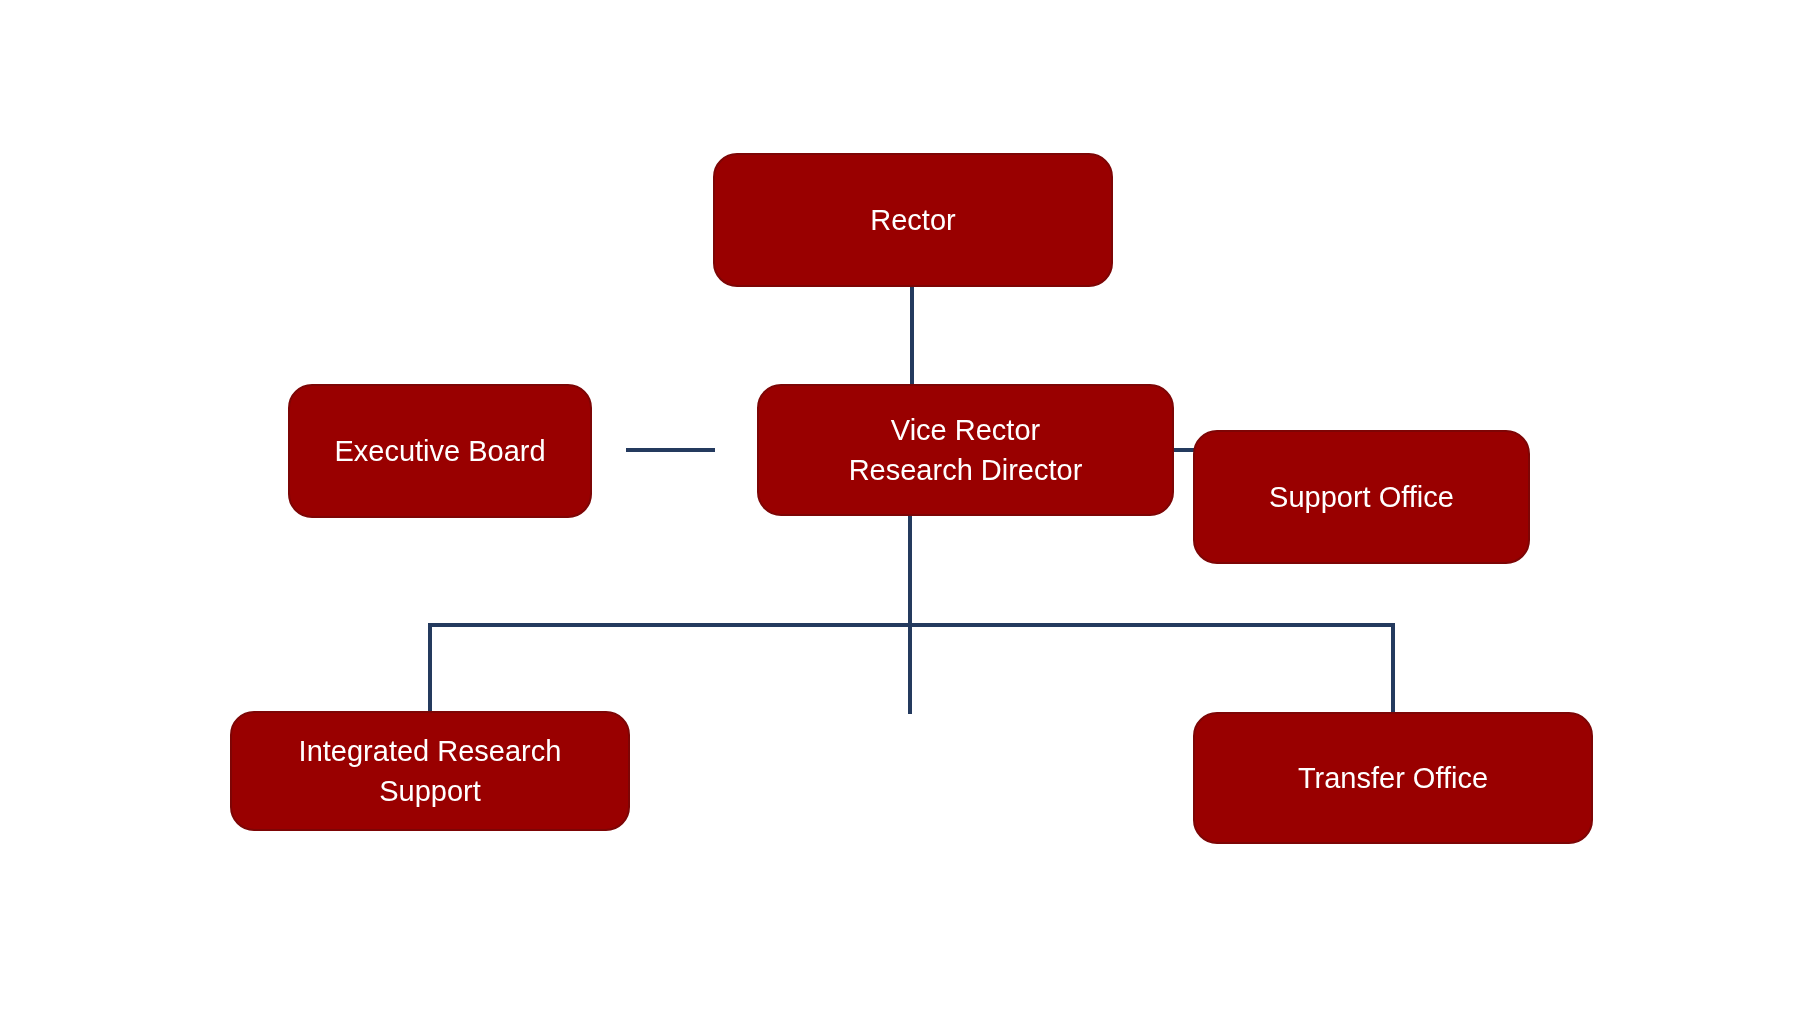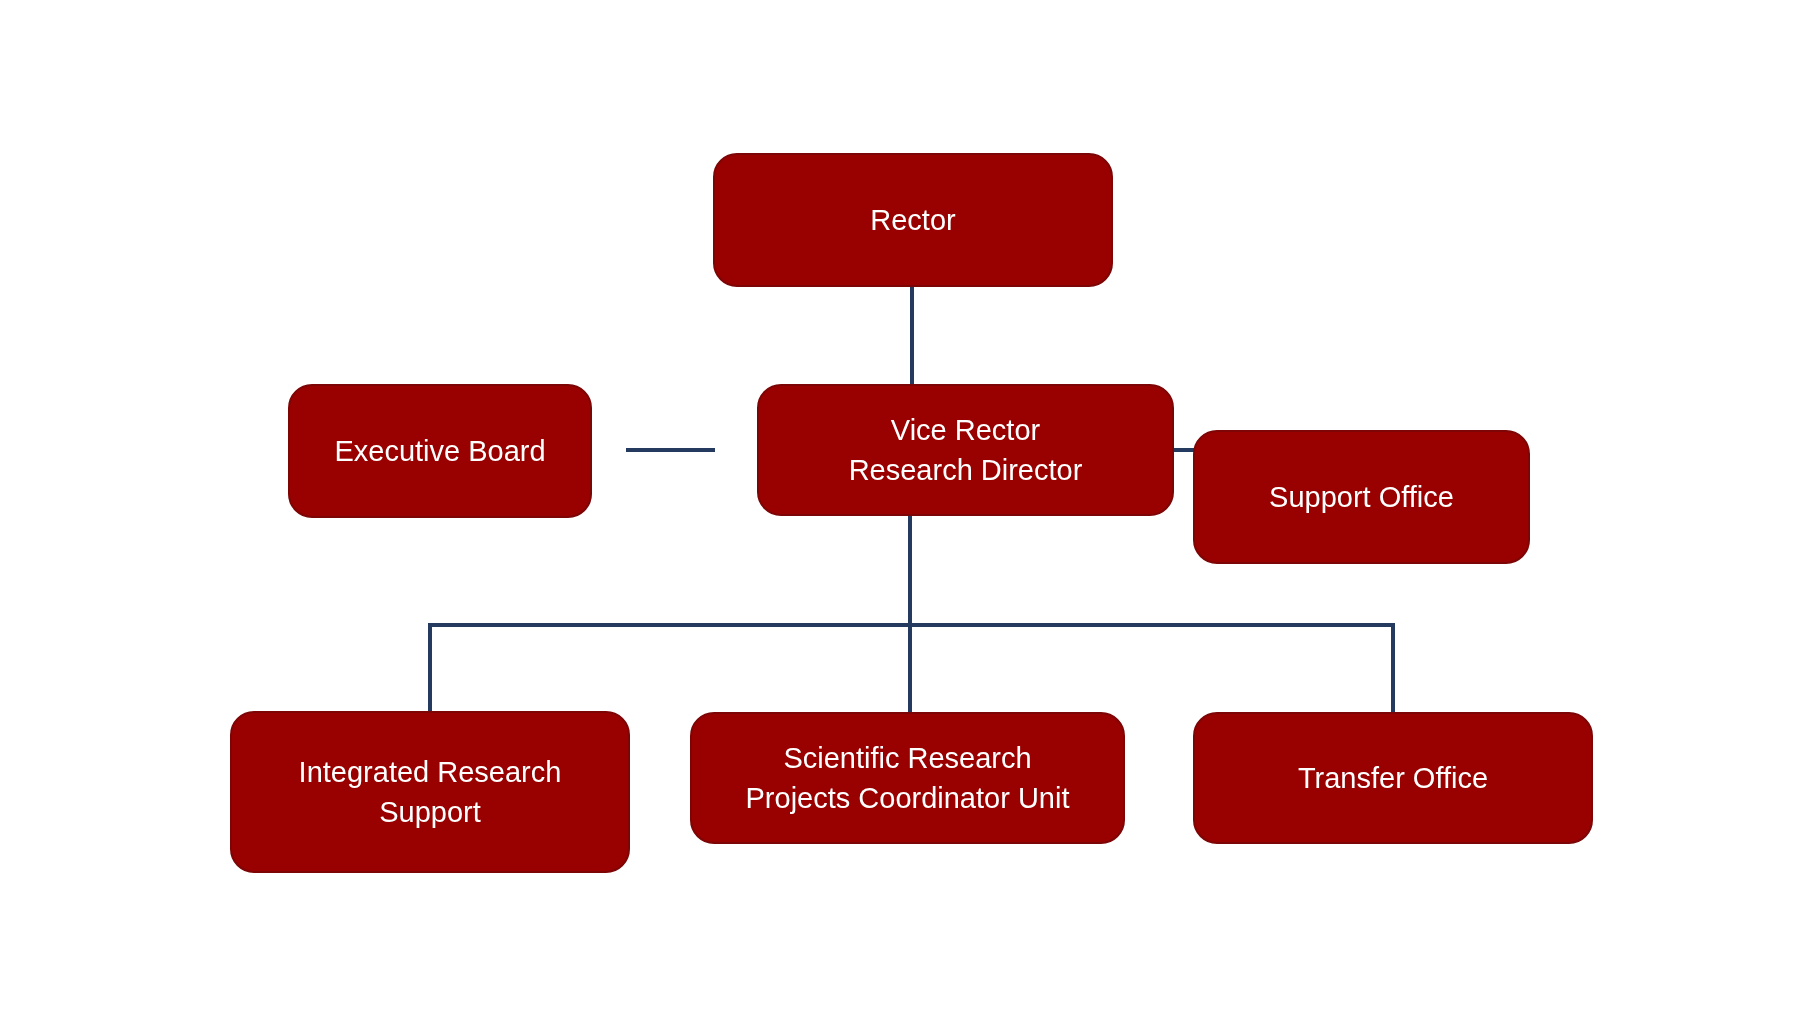--- a/index.html
+++ b/index.html
@@ -65,27 +65,23 @@
 
   <div class="node" style="left:713px; top:384px; width:417px; height:132px;margin-left:44px;">
     <div class="line">Vice Rector</div>
     <div class="line">Research Director</div>
   </div>
 
   <div class="node" style="left:1193px; top:382px; width:337px; height:134px;margin-top:48px;">
     <div class="line">Support Office</div>
   </div>
 
-  <div class="node" style="left:230px; top:711px; width:400px; height:162px;">
+  <div class="node" style="left:230px; top:711px; width:400px; height:120px;">
     <div class="line">Integrated Research</div>
     <div class="line">Support</div>
   </div>
 
-  <div class="node" style="left:690px; top:712px; width:435px; height:132px;">
-    <div class="line">Scientific Research</div>
-    <div class="line">Projects Coordinator Unit</div>
-  </div>
 
   <div class="node" style="left:1193px; top:712px; width:400px; height:132px;">
     <div class="line">Transfer Office</div>
   </div>
 
 </div>
 
 </body></html>

